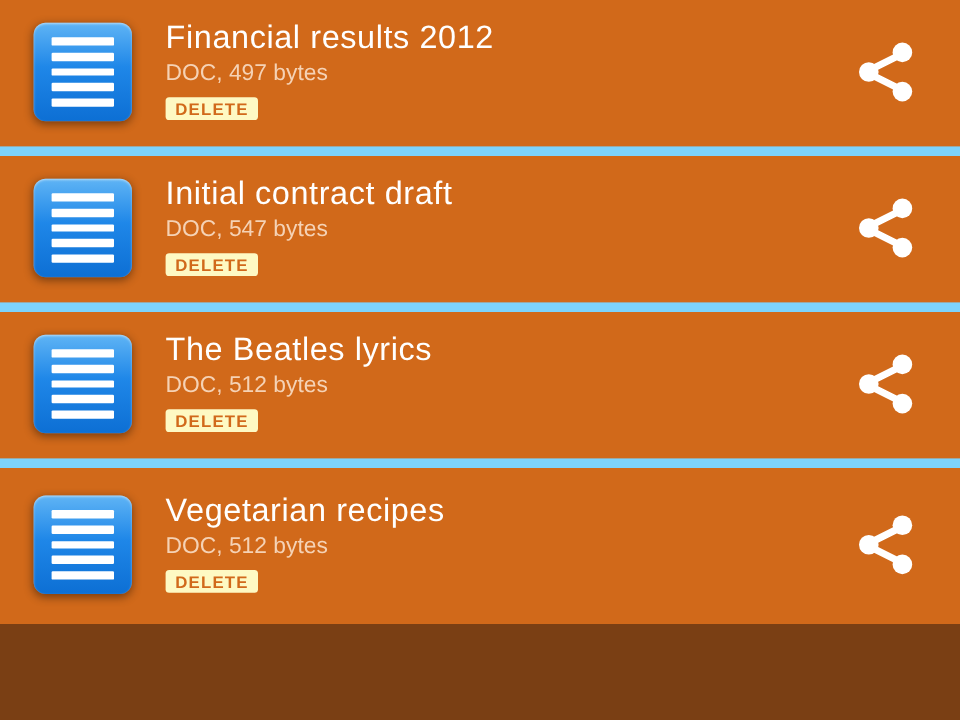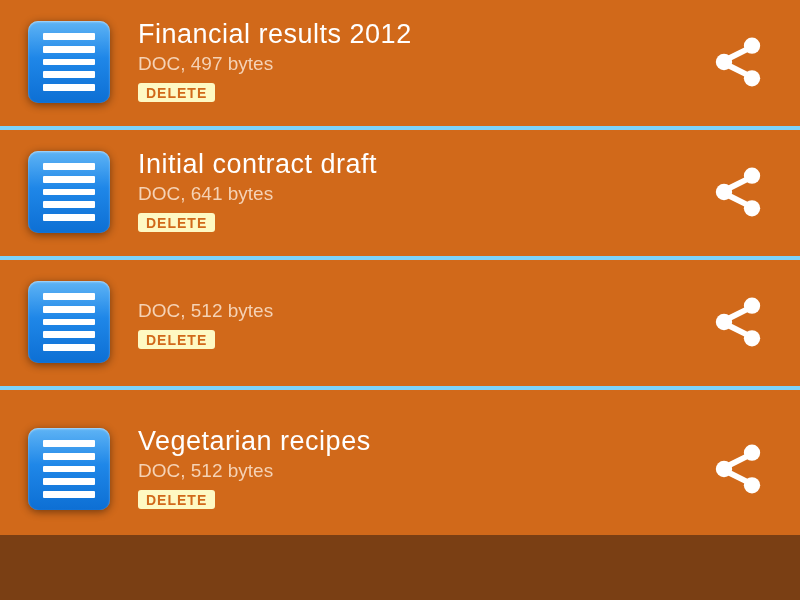--- a/index.html
+++ b/index.html
@@ -8,24 +8,24 @@
     background: #d1691a;
     font-family: "Helvetica Neue", Arial, sans-serif;
   }
   .list {
     width: 100%;
   }
   .row {
     display: flex;
     align-items: center;
     padding: 14px 28px 16px 28px;
-    border-bottom: 4px solid #7dd3fc;
+    border-bottom: 8px solid #7dd3fc;
     min-height: 130px;
   }
-  .row:last-of-type { border-bottom: none; margin-top: 15px; }
+  .row:last-of-type { border-bottom: none; }
   .doc-icon {
     width: 82px;
     height: 82px;
     border-radius: 10px;
     background: linear-gradient(to bottom, #5fb4f5 0%, #1f87e8 45%, #0d6fd4 100%);
     box-shadow: 0 2px 8px rgba(0,0,0,0.45), inset 0 1px 2px rgba(255,255,255,0.5);
     display: flex;
     flex-direction: column;
     justify-content: center;
     align-items: center;
@@ -115,21 +115,21 @@
   <div class="row">
     <div class="doc-icon">
       <div class="bar"></div>
         <div class="bar"></div>
         <div class="bar"></div>
         <div class="bar"></div>
         <div class="bar"></div>
     </div>
     <div class="info">
       <div class="title">Initial contract draft</div>
-      <div class="meta">DOC, 641 bytes</div>
+      <div class="meta">DOC, 547 bytes</div>
       <button class="delete-btn">DELETE</button>
     </div>
     <div class="share">
       <svg viewBox="0 0 48 48">
           <circle cx="36" cy="10" r="7" fill="#fff"></circle>
           <circle cx="12" cy="24" r="7" fill="#fff"></circle>
           <circle cx="36" cy="38" r="7" fill="#fff"></circle>
           <path d="M34 12 L14 22 M14 26 L34 36" stroke="#fff" stroke-width="5" stroke-linecap="round"></path>
         </svg>
     </div>
@@ -137,20 +137,21 @@
 
   <div class="row">
     <div class="doc-icon">
       <div class="bar"></div>
         <div class="bar"></div>
         <div class="bar"></div>
         <div class="bar"></div>
         <div class="bar"></div>
     </div>
     <div class="info">
+      <div class="title">The Beatles lyrics</div>
       <div class="meta">DOC, 512 bytes</div>
       <button class="delete-btn">DELETE</button>
     </div>
     <div class="share">
       <svg viewBox="0 0 48 48">
           <circle cx="36" cy="10" r="7" fill="#fff"></circle>
           <circle cx="12" cy="24" r="7" fill="#fff"></circle>
           <circle cx="36" cy="38" r="7" fill="#fff"></circle>
           <path d="M34 12 L14 22 M14 26 L34 36" stroke="#fff" stroke-width="5" stroke-linecap="round"></path>
         </svg>

